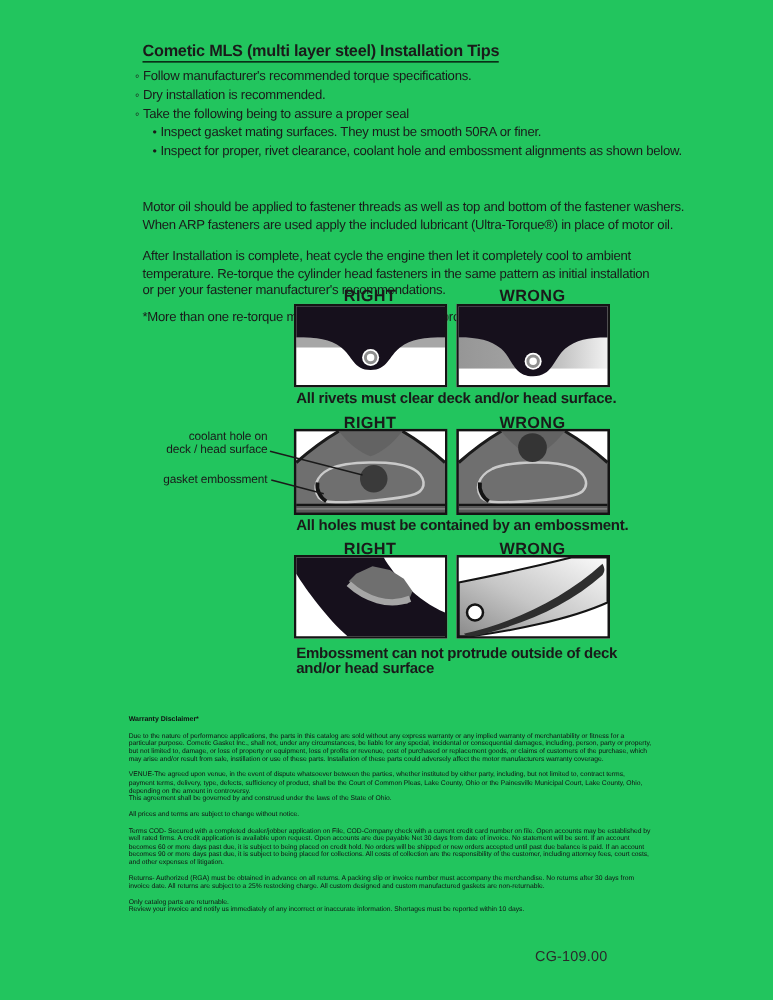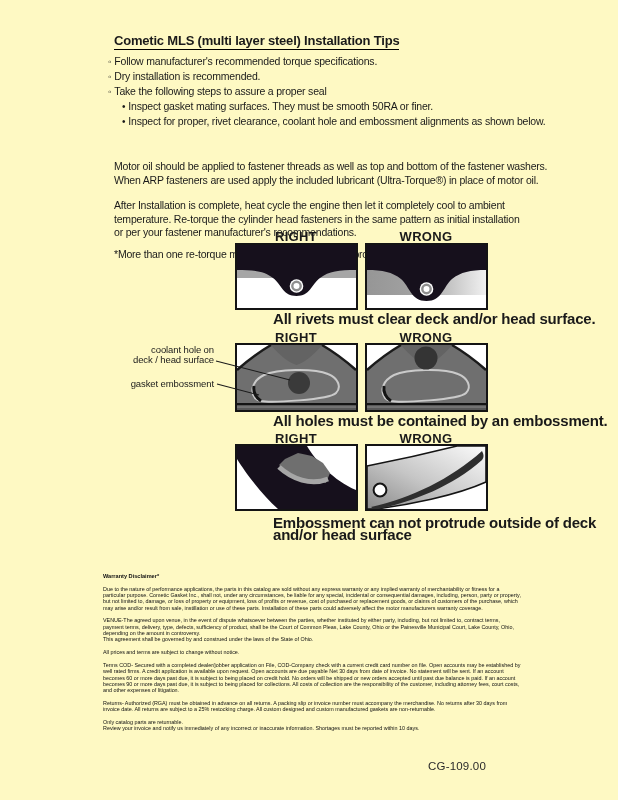--- a/index.html
+++ b/index.html
@@ -1,18 +1,18 @@
 <!DOCTYPE html>
 <html><head>
 <meta charset="utf-8">
 <title>Cometic MLS Installation Tips</title>
 <style>
   html,body { margin:0; padding:0; background:#ffffff; }
   .page {
-    position:relative; width:618px; height:800px; background:#fef9c3;
+    position:relative; width:618px; height:800px; background:#22c55e;
     font-family:"Liberation Sans", sans-serif; color:#1a1a1a; overflow:hidden;
   }
   .title {
     position:absolute; left:114px; top:33px;
     font-size:13px; font-weight:bold; letter-spacing:-0.2px;
     border-bottom:1.5px solid #000; padding-bottom:1px; white-space:nowrap;
   }
   .tips { position:absolute; left:108px; top:54px; font-size:10.5px; letter-spacing:-0.2px; line-height:14px; white-space:nowrap; }
   .t-line { display:flex; align-items:baseline; }
   .t-line.sub { margin-left:14px; }
@@ -20,21 +20,21 @@
   .diesel-heading { position:absolute; left:113px; top:142px; font-size:12.5px; font-weight:bold; letter-spacing:-0.2px; }
   .para { position:absolute; left:114px; font-size:10.5px; line-height:13.5px; letter-spacing:-0.2px; white-space:pre-line; }
   .p1 { top:160px; } .p2 { top:199px; } .note { top:248px; }
 
   .dg-h { position:absolute; width:122px; text-align:center; font-size:13px; font-weight:600; letter-spacing:0.3px; }
   .h-r1,.h-w1 { top:229px; } .h-r2,.h-w2 { top:330px; } .h-r3,.h-w3 { top:431px; }
   .col-l { left:235px; } .col-r { left:365px; }
   .dg-box { position:absolute; line-height:0; }
   .b-r1,.b-w1 { top:243px; } .b-r2,.b-w2 { top:343px; } .b-r3,.b-w3 { top:444px; }
   .dg-box svg { display:block; }
-  .dg-cap { position:absolute; left:237px; font-weight:bold; font-size:15px; letter-spacing:-0.2px; line-height:11.5px; white-space:pre-line;margin-left:36px; }
+  .dg-cap { position:absolute; left:237px; font-weight:bold; font-size:12px; letter-spacing:-0.2px; line-height:11.5px; white-space:pre-line; }
   .cap1 { top:313px; } .cap2 { top:415px; } .cap3 { top:517px; }
 
   .lbl { position:absolute; font-size:9.5px; letter-spacing:-0.1px; text-align:right; line-height:9.5px; white-space:pre-line; }
   .lbl-coolant { left:118px; top:345px; width:96px; }
   .lbl-emboss  { left:108px; top:379px; width:106px; }
   .leaders { position:absolute; left:0; top:0; pointer-events:none; }
 
   .legal { position:absolute; left:103px; top:573px; width:418px; font-size:5.4px; line-height:6.3px; color:#111; }
   .legal-heading { font-weight:bold; font-size:5.6px; margin:0 0 6.5px 0; }
   .legal p { margin:0 0 6.5px 0; white-space:pre-line; }
@@ -52,21 +52,21 @@
     <div class="t-line">
       <span class="marker">◦</span>
       <span>Follow manufacturer's recommended torque specifications.</span>
     </div>
     <div class="t-line">
       <span class="marker">◦</span>
       <span>Dry installation is recommended.</span>
     </div>
     <div class="t-line">
       <span class="marker">◦</span>
-      <span>Take the following steps to assure a proper seal</span>
+      <span>Take the following being to assure a proper seal</span>
     </div>
     <div class="t-line sub">
       <span class="marker">•</span>
       <span>Inspect gasket mating surfaces.  They must be smooth 50RA or finer.</span>
     </div>
     <div class="t-line sub">
       <span class="marker">•</span>
       <span>Inspect for proper, rivet clearance, coolant hole and embossment alignments as shown below.</span>
     </div>
   </div>

